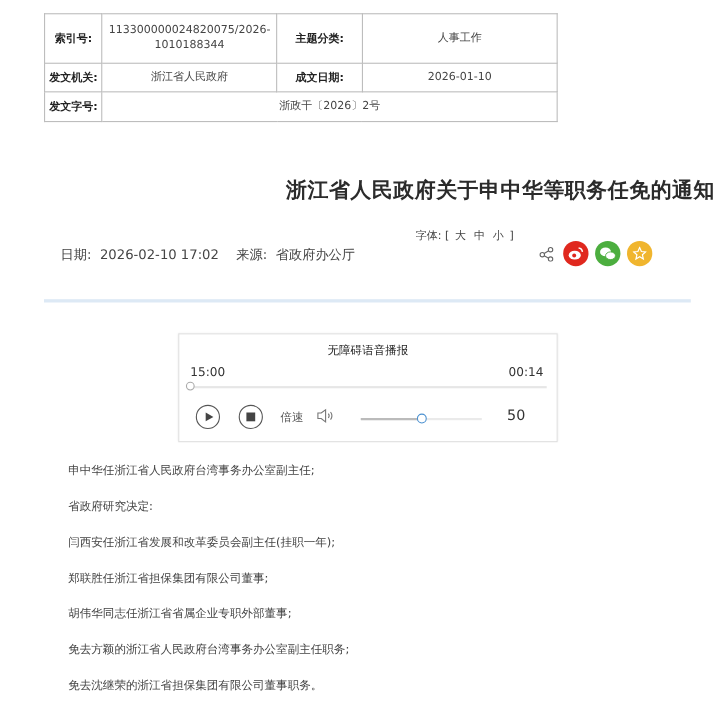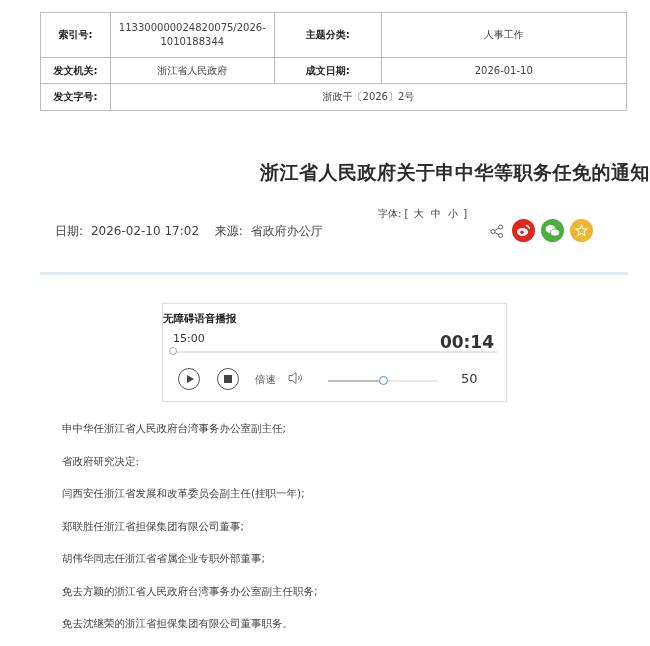--- a/index.html
+++ b/index.html
@@ -1,21 +1,21 @@
 <!DOCTYPE html>
 <html><head>
 <meta charset="utf-8">
 <style>
   * { box-sizing: border-box; margin: 0; padding: 0; }
   html, body { width: 650px; height: 646px; background: #ffffff; overflow: hidden; }
   body { font-family: "DejaVu Sans", "Liberation Sans", sans-serif; color: #333; position: relative; }
 
   
   .meta-table {
-    position: absolute; left: 40px; top: 12px; width: 587px;
+    position: absolute; left: 40px; top: 12px; width: 467px;
     border-collapse: collapse; font-size: 10px; color: #333;
   }
   .meta-table td { border: 1px solid #bdbdbd; text-align: center; vertical-align: middle; }
   .meta-table td.lbl { font-weight: bold; color: #222; }
   .meta-table tr.r1 td { height: 45px; }
   .meta-table tr.r2 td { height: 26px; }
   .meta-table tr.r3 td { height: 27px; margin-left: 40px; }
   .meta-table td.val { color: #444; line-height: 14px; }
 
   
@@ -42,23 +42,23 @@
 
   .divider {
     position: absolute; left: 40px; top: 272px; width: 588px; height: 3px; background: #dde9f5;
   }
 
   
   .player {
     position: absolute; left: 162px; top: 303px; width: 345px; height: 99px;
     border: 1px solid #e0e0e0; box-shadow: 0 0 2px rgba(0,0,0,0.08); background: #fff;
   }
-  .player .ptitle { position: absolute; top: 8px; width: 100%; text-align: left; font-size: 10.5px; font-weight: bold; color: #222; }
+  .player .ptitle { position: absolute; top: 8px; width: 100%; text-align: center; font-size: 10.5px; font-weight: normal; color: #222; }
   .player .t0 { position: absolute; top: 28px; left: 10px; font-size: 11px; color: #333; }
-  .player .t1 { position: absolute; top: 28px; right: 12px; font-size: 17px; color: #333; font-weight: bold; }
+  .player .t1 { position: absolute; top: 28px; right: 12px; font-size: 11px; color: #333; }
   .player .track { position: absolute; top: 47px; left: 12px; width: 322px; height: 2px; background: #e6e6e6; }
   .player .knob0 { position: absolute; top: 43px; left: 6px; width: 8px; height: 8px; border: 1px solid #aaa; border-radius: 50%; background: #fff; }
   .player .btn-round {
     position: absolute; top: 64px; width: 22px; height: 22px; border: 1.5px solid #555; border-radius: 50%;
     display: flex; align-items: center; justify-content: center;
   }
   .player .play-btn { left: 15px; }
   .player .stop-btn { left: 54px; }
   .tri { width: 0; height: 0; border-left: 7px solid #444; border-top: 4.5px solid transparent; border-bottom: 4.5px solid transparent; margin-left: 2px; }
   .sq { width: 8px; height: 8px; background: #444; }

